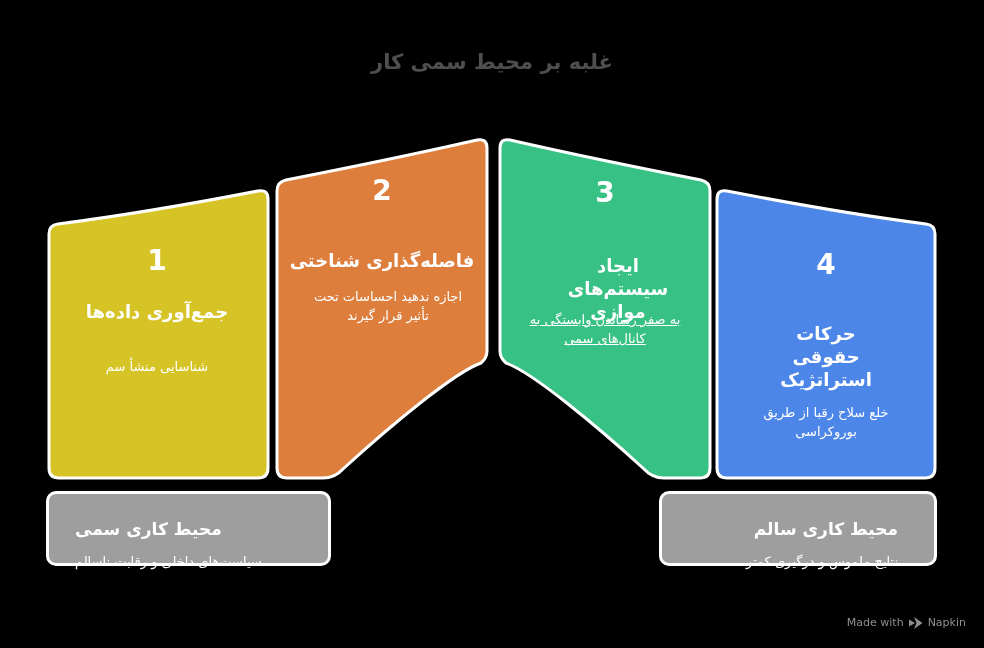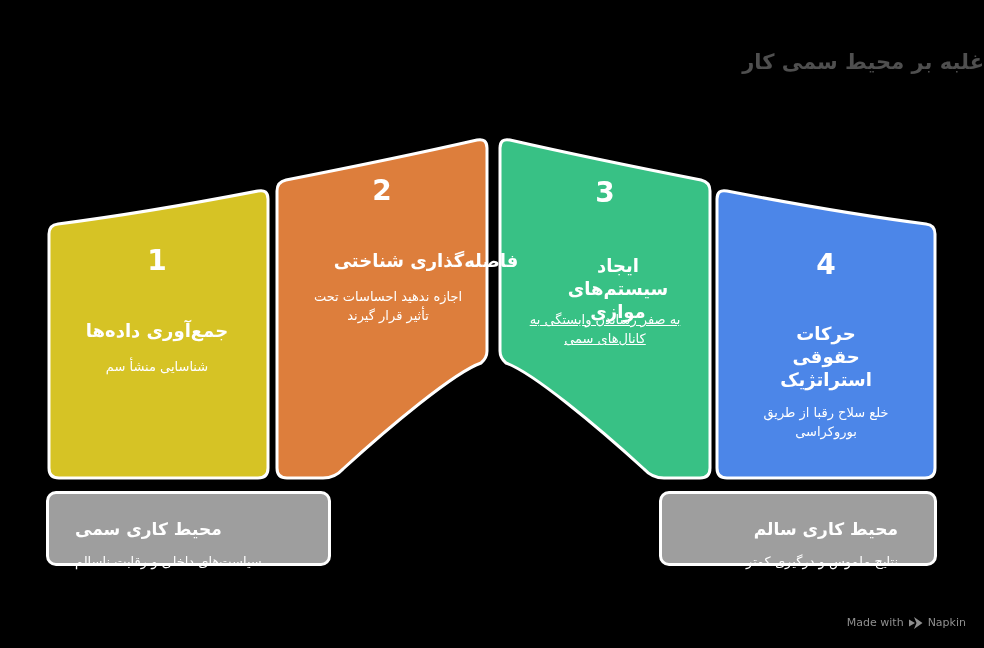--- a/index.html
+++ b/index.html
@@ -7,20 +7,21 @@
     position:relative;
     width:984px; height:648px;
     background:#000;
     overflow:hidden;
     font-family:"DejaVu Sans", sans-serif;
     direction:rtl;
   }
   .abs { position:absolute; }
   .page-title {
     top:50px; left:0; width:984px;
+    text-align:center;
     font-size:21px; font-weight:bold;
     color:#4f4f4f;
   }
   svg.bridge { position:absolute; top:0; left:0; }
   .panel-num  { position:absolute; text-align:center; color:#fff;
                 font-size:28px; font-weight:bold; line-height:32px; }
   .panel-title { position:absolute; text-align:center; color:#fff;
                  font-size:18px; font-weight:bold; line-height:23px; }
   .panel-sub   { position:absolute; text-align:center; color:#fff;
                  font-size:13px; line-height:19px; }
@@ -63,29 +64,29 @@
   <svg class="bridge" width="984" height="648" viewBox="0 0 984 648">
     <g stroke="#ffffff" stroke-width="3" stroke-linejoin="round" fill="none">
       <path d="M 49,468 L 49,234 Q 49,225 58,224 C 120,216 196,203 258,191 Q 268,189 268,199 L 268,468 Q 268,478 258,478 L 59,478 Q 49,478 49,468 Z" fill="#d6c325"></path>
       <path d="M 277,468 L 277,191 Q 277,182 286,180 C 342,169 420,153 477,140 Q 487,138 487,148 L 487,351 Q 487,358 481,363 C 455,372 390,426 343,469 Q 335,478 323,478 L 287,478 Q 277,478 277,468 Z" fill="#dd7e3c"></path>
       <path d="M 500,148 Q 500,138 510,140 C 567,153 645,169 701,180 Q 710,182 710,191 L 710,468 Q 710,478 700,478 L 664,478 Q 652,478 644,469 C 597,426 532,372 506,363 Q 500,358 500,351 Z" fill="#38c185"></path>
       <path d="M 717,468 L 717,199 Q 717,189 727,191 C 789,203 864,216 926,224 Q 935,225 935,234 L 935,468 Q 935,478 925,478 L 727,478 Q 717,478 717,468 Z" fill="#4c86e8"></path>
     </g>
   </svg>
 
   <div class="panel-num" style="left:46px; top:245px; width:222px;">1</div>
-  <div class="panel-title" style="left:46px; top:319px; width:222px;">
+  <div class="panel-title" style="left:46px; top:300px; width:222px;">
     <span>جمع‌آوری داده‌ها</span>
   </div>
   <div class="panel-sub" style="left:46px; top:357px; width:222px;">
     <span>شناسایی منشأ سم</span>
   </div>
 
   <div class="panel-num" style="left:277px; top:175px; width:210px;">2</div>
-  <div class="panel-title" style="left:277px; top:249px; width:210px;margin-left:44px;">
+  <div class="panel-title" style="left:277px; top:249px; width:210px;">
     <span>فاصله‌گذاری شناختی</span>
   </div>
   <div class="panel-sub" style="left:283px; top:287px; width:210px;">
     <span style="width:172px;">اجازه ندهید احساسات تحت تأثیر قرار گیرند</span>
   </div>
 
   <div class="panel-num" style="left:500px; top:177px; width:210px;">3</div>
   <div class="panel-title" style="left:500px; top:254px; width:236px;">
     <span style="width:140px;">ایجاد سیستم‌های موازی</span>
   </div>

